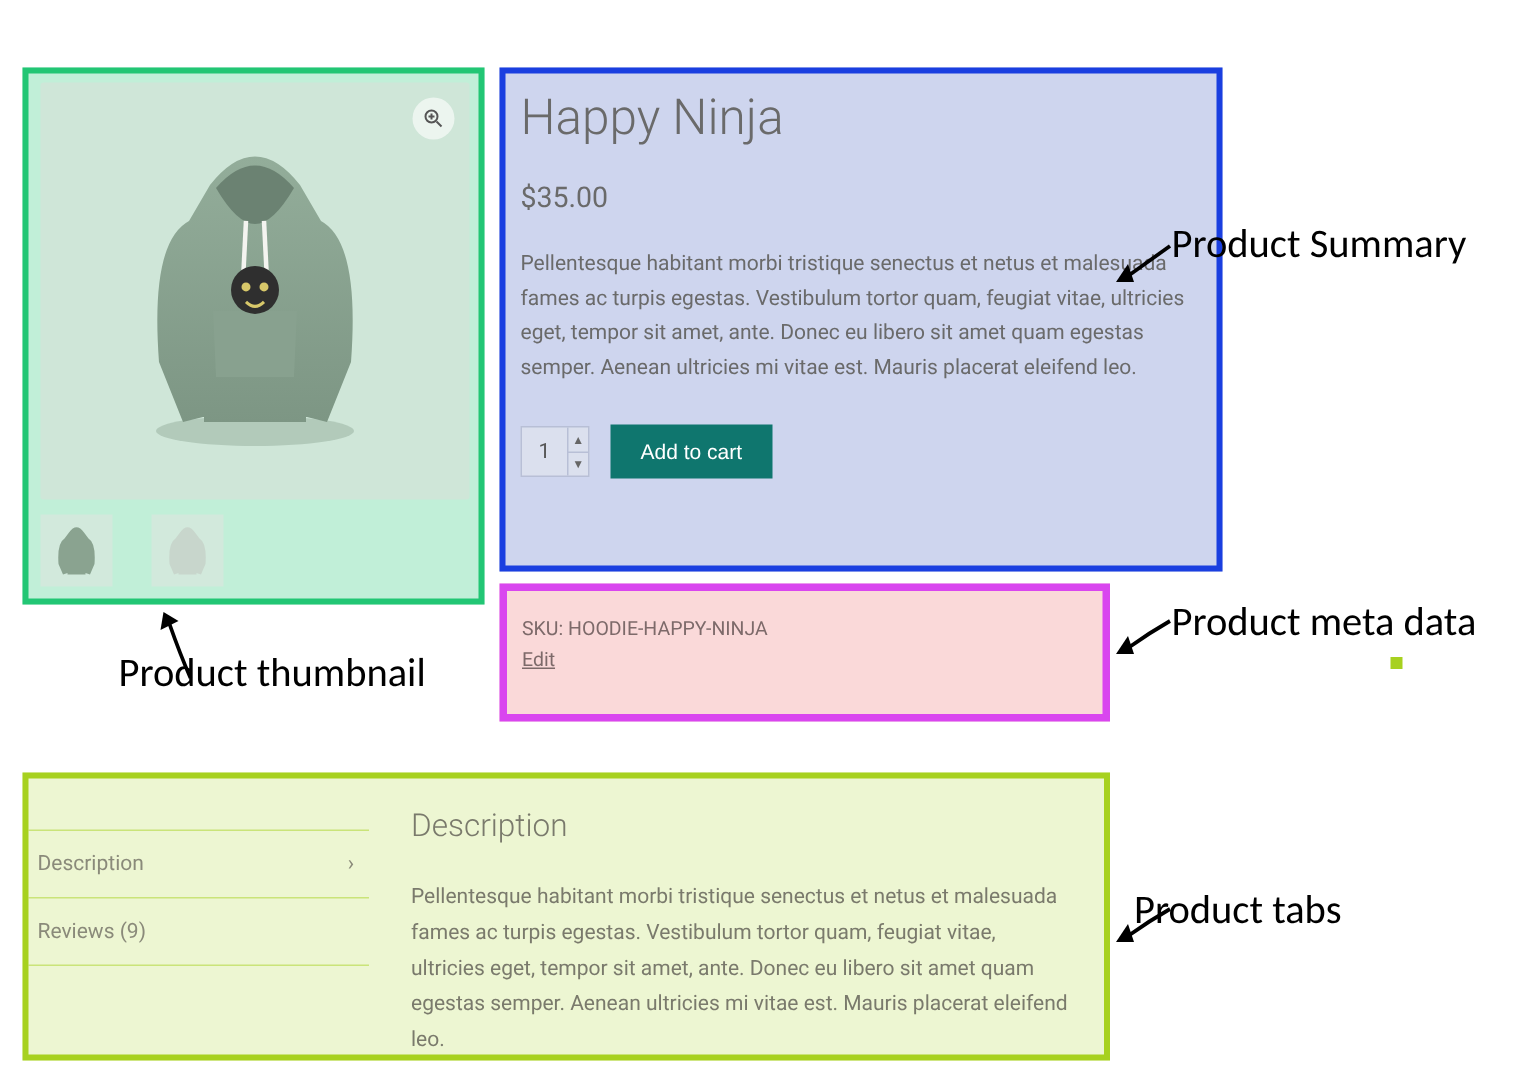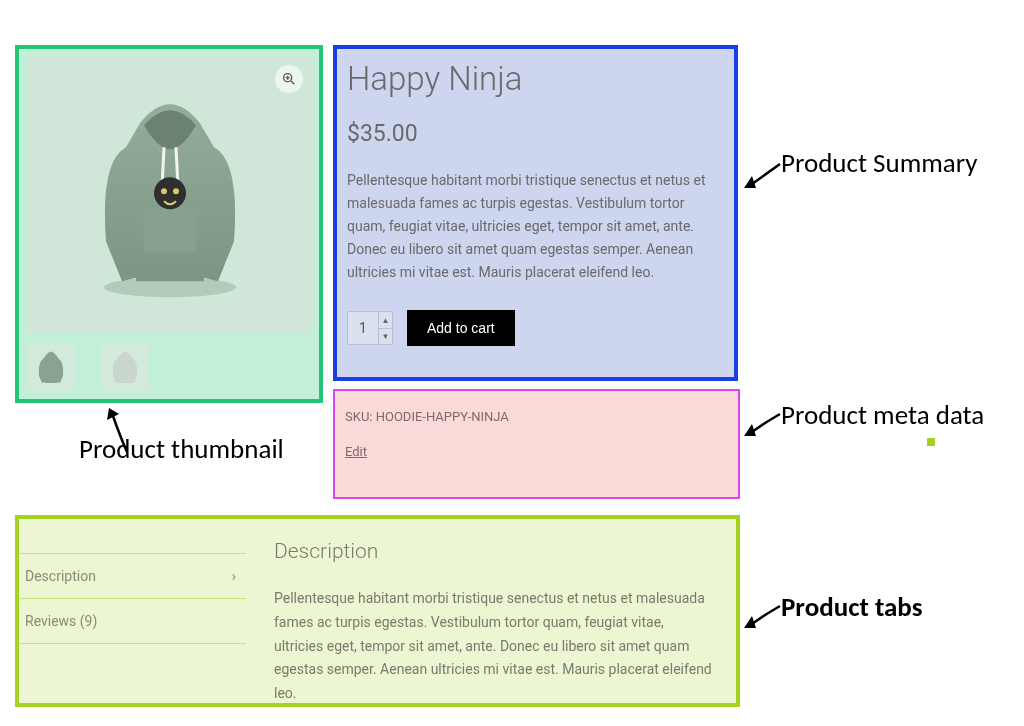--- a/index.html
+++ b/index.html
@@ -52,58 +52,58 @@
     width: 48px; height: 48px;
     background: #d2e9dc;
     display:flex; align-items:center; justify-content:center;
   }
   .thumb-mini svg { display:block; }
 
   
   .summary-box {
     position: absolute;
     left: 333px; top: 45px;
-    width: 405px; height: 336px;
+    width: 482px; height: 336px;
     border: 4px solid #1a3fe0;
     background: rgba(94,115,200,.30);
     padding: 10px 14px 14px 10px;
   }
   .p-title { font-size: 33px; font-weight: 300; color:#6a6a6a; margin:0 0 22px; }
-  .p-price { font-size: 23px; color:#6a6a6a; margin:0 0 22px; }
+  .p-price { font-size: 19px; color:#6a6a6a; margin:0 0 22px; }
   .p-desc  { font-size: 14px; line-height: 1.65; color:#6a6a6a; margin:0 0 26px; }
   .cart-row { display:flex; align-items:center; gap:14px; }
   .qty-wrap {
     width: 46px; height: 34px;
     background:#dbe0ee;
     border:1px solid #b8bfd6;
     display:flex; align-items:stretch;
   }
   .qty-num { flex:1; display:flex; align-items:center; justify-content:center; font-size:14px; color:#555;}
   .qty-spin { width:14px; display:flex; flex-direction:column; }
   .qty-spin span { flex:1; display:flex; align-items:center; justify-content:center; font-size:8px; color:#666; border-left:1px solid #b8bfd6;}
   .qty-spin span:first-child{border-bottom:1px solid #b8bfd6;}
   .add-btn {
-    background:#000000; color:#fff; border:none;
+    background:#0f766e; color:#fff; border:none;
     padding: 10px 20px; font-size:14px; cursor:pointer;
   }
 
   
   .meta-box {
     position: absolute;
     left: 333px; top: 389px;
-    width: 407px; height: 110px;
-    border: 2px solid #d946ef;
+    width: 407px; height: 92px;
+    border: 5px solid #d946ef;
     background: rgba(227,20,20,.16);
     padding: 18px 12px 10px 10px;
     font-size: 13px; color:#7d6a6a;
   }
   .meta-line { margin-bottom: 6px; }
   .meta-box a { color:#7d6a6a; text-decoration: underline; }
   .meta-sep { color:#7d6a6a; }
-  .edit-link { color:#b05555; font-size:13px; margin-top:14px; display:inline-block;}
+  .edit-link { color:#b05555; font-size:13px; margin-top:0; display:inline-block;}
 
   
   .tabs-box {
     position: absolute;
     left: 15px; top: 515px;
     width: 725px; height: 192px;
     border: 4px solid #a7d11f;
     background: rgba(167,209,31,.20);
     display:flex;
   }
@@ -124,21 +124,21 @@
   
   .ann {
     position:absolute;
     font-family: Calibri, Arial, sans-serif;
     font-size: 27px; color:#000;
     white-space: nowrap;
   }
   .ann-thumb   { left: 79px; top: 432px; }
   .ann-summary { left: 781px; top: 146px; }
   .ann-meta    { left: 781px; top: 398px; }
-  .ann-tabs    { left: 781px; top: 590px; font-weight: bold; }
+  .ann-tabs    { left: 756px; top: 590px; }
 
   svg.arrow { position:absolute; overflow:visible; }
   .arrow path { fill:none; stroke:#000; stroke-width:2.5; }
   .arrow .head { fill:#000; stroke:none; }
 
   
   .blip {
     position:absolute; left: 927px; top: 438px;
     width: 8px; height: 8px; background:#a7d11f;
   }

